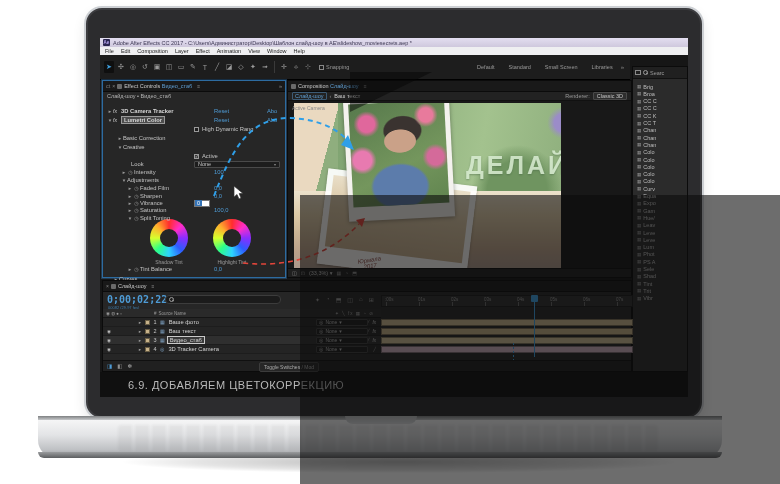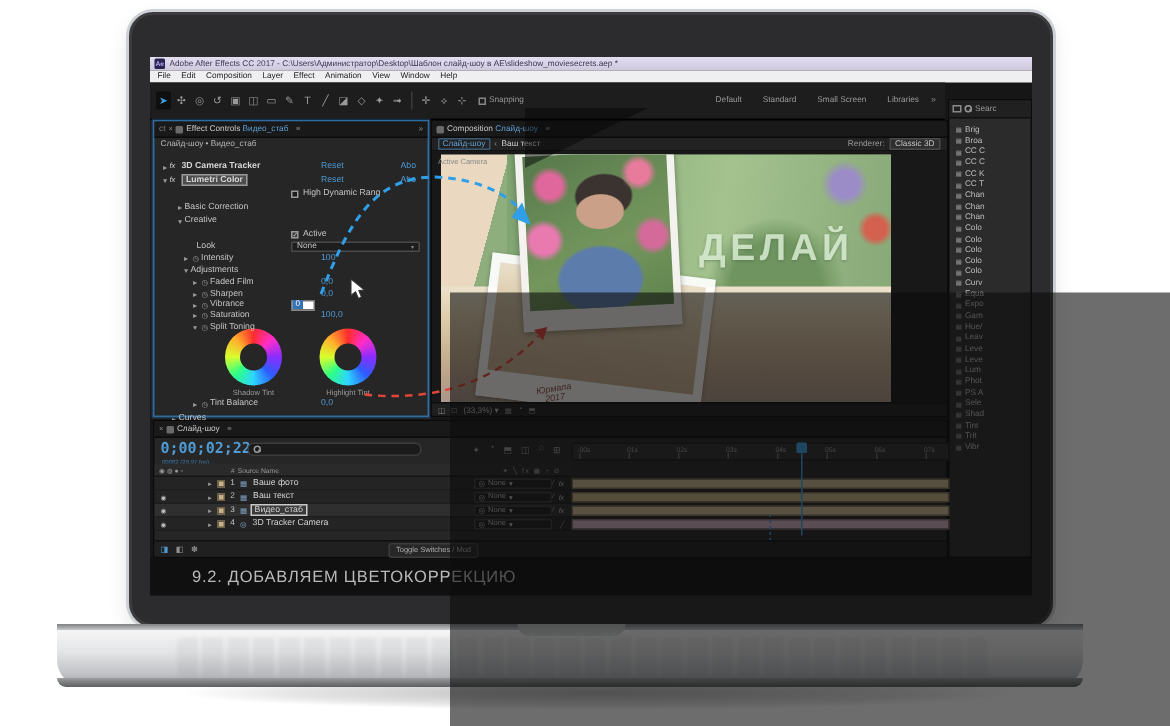--- a/index.html
+++ b/index.html
@@ -82,21 +82,21 @@
   .comp-info{position:absolute;left:0;top:11px;width:100%;height:9px;background:#222;display:flex;align-items:center;padding:0 4px;border-bottom:1px solid #111;}
   .crumb-a{font-size:5.5px;color:#5f9fd4;border:1px solid #3c5a74;padding:0 2px;border-radius:1px;}
   .crumb-sep{font-size:5.5px;color:#888;margin:0 3px;}
   .crumb-b{font-size:5.5px;color:#cfcfcf;}
   .renderer{margin-left:auto;display:flex;align-items:center;gap:3px;}
   .renderer .lab{font-size:5.5px;color:#9a9a9a;}
   .renderer .btn{font-size:5.5px;color:#c4c4c4;border:1px solid #4a4a4a;padding:0 3px;border-radius:1px;background:#2e2e2e;}
   .status-note{position:absolute;right:8px;top:22px;font-size:5.5px;color:#e6e6e6;}
   .viewport{position:absolute;left:0;top:20px;width:100%;height:170px;background:#181818;overflow:hidden;}
   .viewcam{position:absolute;left:4px;top:4px;font-size:5px;color:#8a8a8a;}
-  .slide{position:absolute;left:6px;top:2px;width:300px;height:168px;overflow:hidden;
+  .slide{position:absolute;left:6px;top:2px;width:267px;height:168px;overflow:hidden;
          background:linear-gradient(105deg,#ead9c0 0 44px,#8fae7e 44px);}
   .garden{position:absolute;left:44px;top:0;width:256px;height:110px;
      background:
       radial-gradient(circle at 88% 18%,#9b8cc8 0 9px,rgba(155,140,200,.5) 12px,rgba(0,0,0,0) 16px),
       radial-gradient(circle at 96% 45%,#d4604f 0 7px,rgba(212,96,79,0) 12px),
       radial-gradient(circle at 70% 80%,#6f9460 0 30px,rgba(0,0,0,0) 46px),
       linear-gradient(100deg,#7fa371,#a3c28e 55%,#87a877);}
   .delay-text{position:absolute;left:172px;top:48px;font-size:25px;font-weight:bold;color:#d9ecd2;
       letter-spacing:3px;opacity:.85;white-space:nowrap;text-shadow:0 1px 2px rgba(60,90,60,.5);}
   .beach{position:absolute;left:0;top:88px;width:300px;height:80px;
@@ -654,21 +654,21 @@
       <div class="playhead"></div>
       <div class="tl-bottom">
         <span class="bic on" id="bic0">◨</span>
         <span class="bic" id="bic1">◧</span>
         <span class="bic" id="bic2">✽</span>
         <span class="toggle-btn">Toggle Switches / Mod</span>
       </div>
     </div>
 
     <div class="caption-strip">
-      <span>9.2. ДОБАВЛЯЕМ ЦВЕТОКОРРЕКЦИЮ</span>
+      <span>6.9. ДОБАВЛЯЕМ ЦВЕТОКОРРЕКЦИЮ</span>
     </div>
   </div>
 
   <div class="sheen-tri"></div>
 
   <svg class="annot" width="780" height="484">
     <path d="M214,196 C232,150 248,118 290,118 C320,119 342,131 350,144" fill="none" stroke="#2f9fe8" stroke-width="2" stroke-dasharray="5,4"></path>
     <polygon points="354,150 341,145 348,135" fill="#2f9fe8"></polygon>
     <path d="M243,263 C300,269 336,248 359,224" fill="none" stroke="#e2453a" stroke-width="1.6" stroke-dasharray="5,4"></path>
     <polygon points="365,218 362,227 356,220" fill="#e2453a"></polygon>

